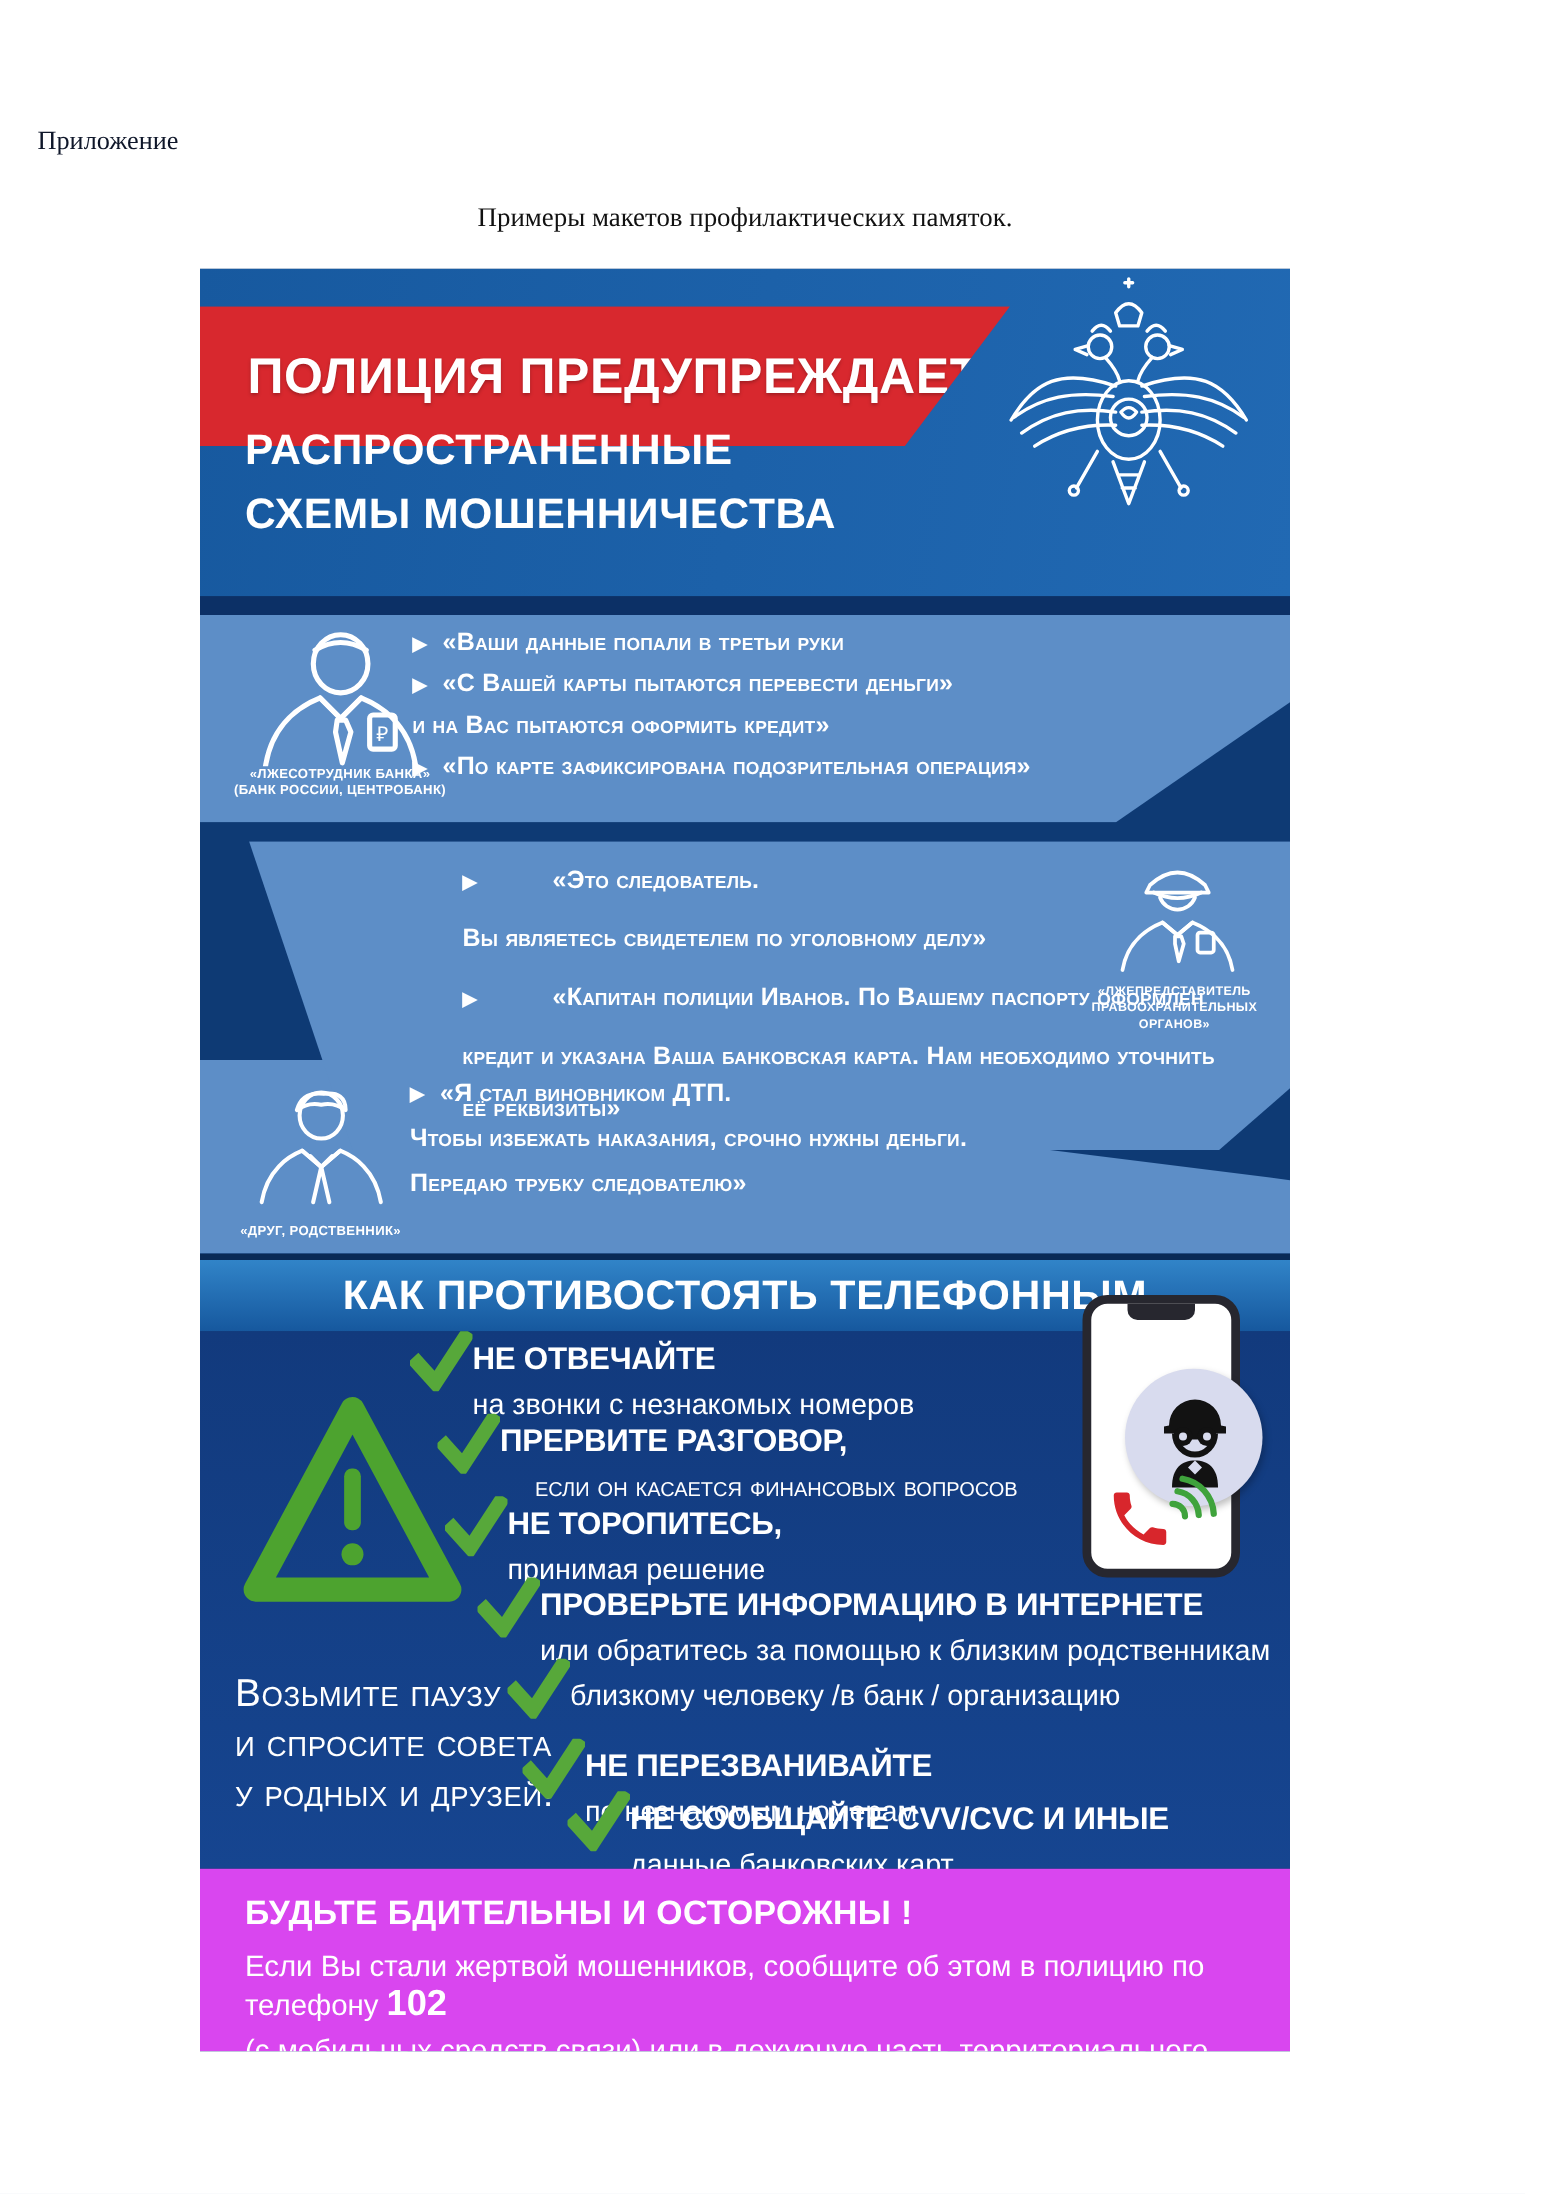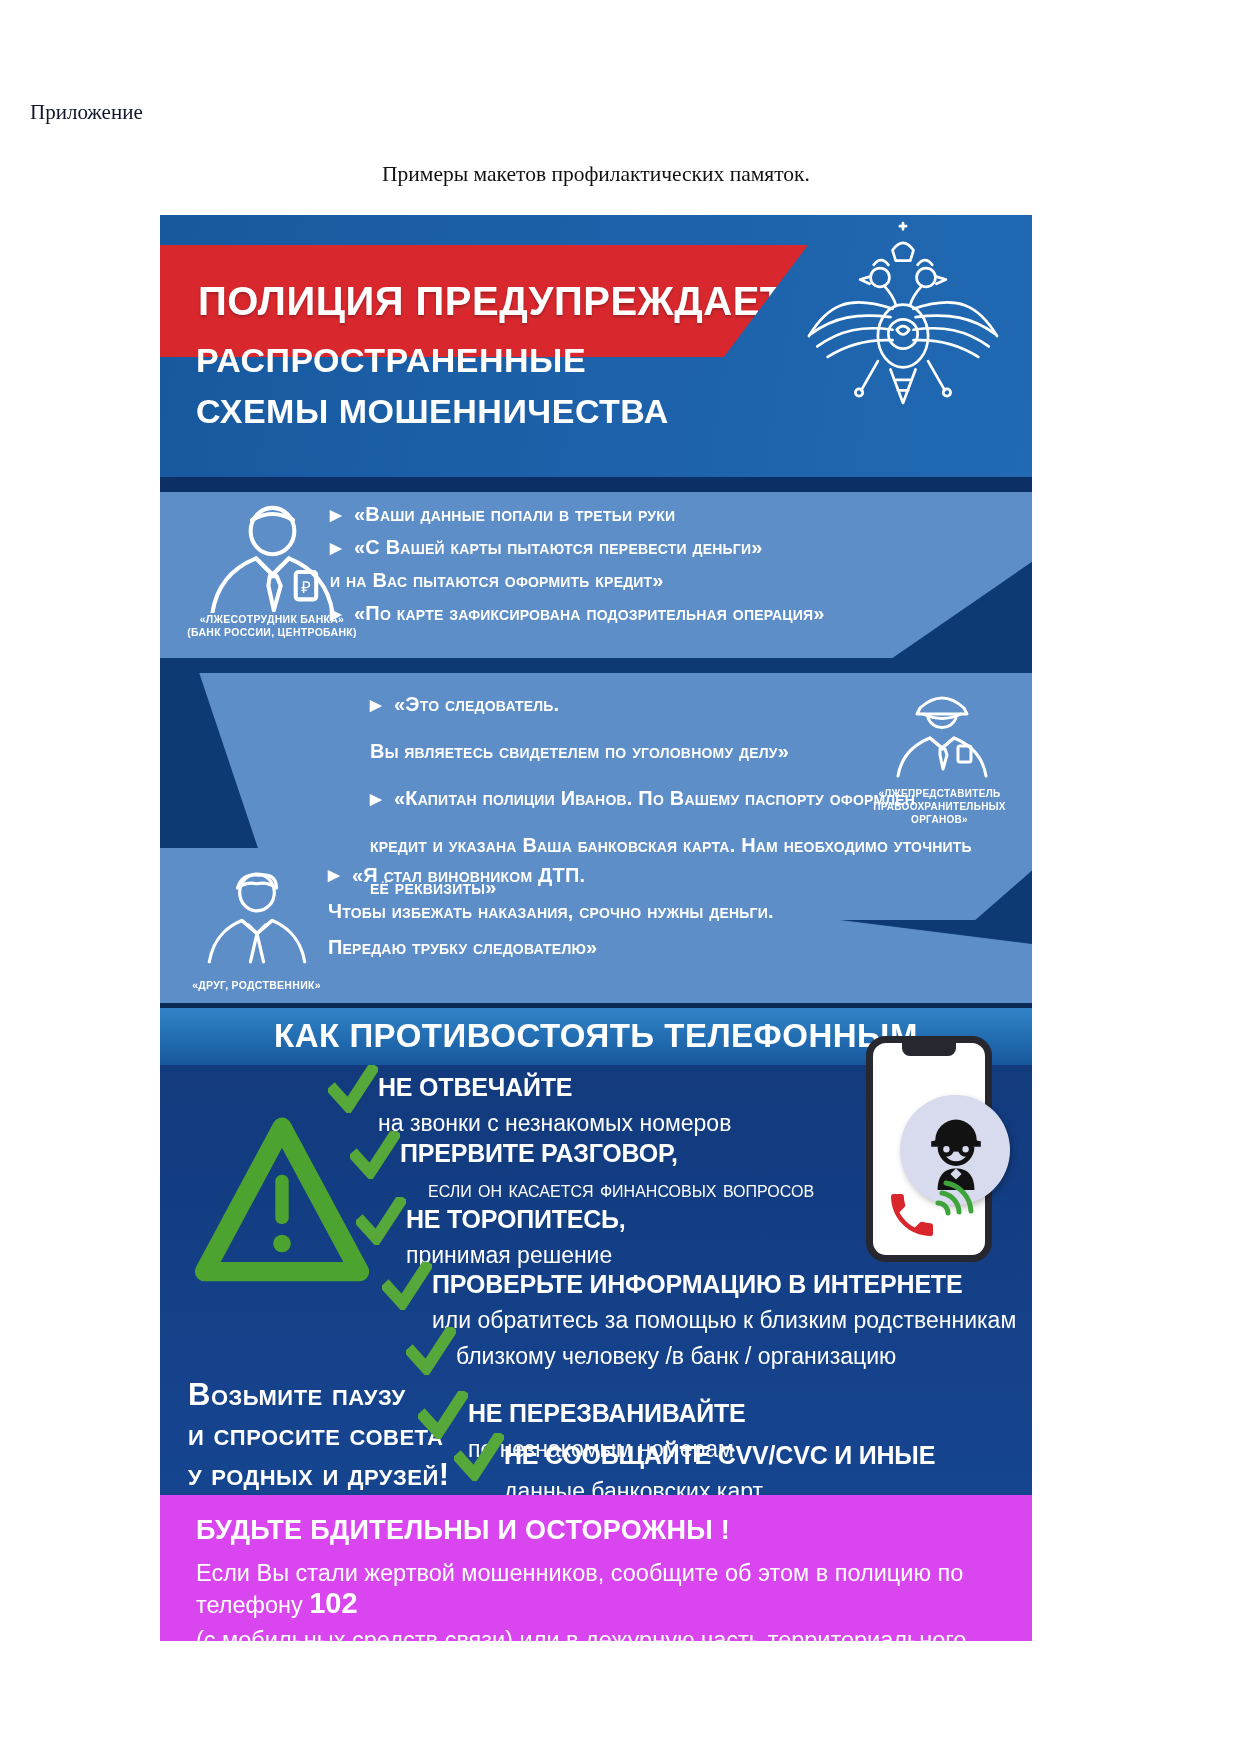--- a/index.html
+++ b/index.html
@@ -24,41 +24,41 @@
     letter-spacing:.5px;}
   .sep{position:absolute;left:0;top:262px;width:872px;height:15px;background:#0c3066;}
   .band{position:absolute;left:0;width:872px;background:#5d8ec7;}
   .b1{top:277px;height:166px;clip-path:polygon(0 0,100% 0,100% 42%,84% 100%,0 100%);}
   .b3{top:633px;height:155px;clip-path:polygon(0 0,12% 0,100% 62%,100% 100%,0 100%);}
   .b2{top:458px;height:247px;clip-path:polygon(4.5% 0,100% 0,100% 80%,93.5% 100%,14% 100%);}
   .qblock{position:absolute;}
   .qline{display:flex;align-items:center;font-weight:bold;font-size:20px;
     font-variant:small-caps;letter-spacing:.2px;white-space:nowrap;}
   .q1 .qline{height:33px;}
-  .q2 .qline{height:47px;}
+  .q2 .qline{height:47px;gap:48px;}
   .q3 .qline{height:36px;}
   .arr{width:24px;font-size:15px;font-variant:normal;}
   .arr::before{content:"▶";}
   .actor-cap{position:absolute;text-align:center;font-size:10.5px;font-weight:bold;
     line-height:13px;letter-spacing:.3px;}
   .person-icon{position:absolute;}
   
   .counter-head{position:absolute;left:0;top:788px;width:872px;height:62px;
     background:linear-gradient(180deg,#3184c8,#16589e);border-top:5px solid #0a2a56;
     box-sizing:border-box;text-align:center;font-size:33px;font-weight:bold;line-height:55px;
     letter-spacing:.5px;}
   .checklist{position:absolute;left:0;top:850px;width:872px;height:430px;
     background:linear-gradient(180deg,#123a7d,#164590);border-bottom:8px solid #0c2f63;
     box-sizing:content-box;}
   .advice{position:absolute;}
   .advice .t{font-size:25px;font-weight:bold;letter-spacing:-.2px;white-space:nowrap;}
   .advice .s{font-size:23px;margin-top:8px;white-space:nowrap;}
   .advice .s.capsm{font-size:23px;font-weight:normal;font-variant:small-caps;padding-left:28px;}
   .check{position:absolute;left:-50px;top:-8px;width:50px;height:48px;}
-  .pause{position:absolute;left:28px;top:1160px;font-size:31px;font-weight:700;
+  .pause{position:absolute;left:28px;top:1120px;font-size:31px;font-weight:400;
     font-variant:small-caps;line-height:40px;letter-spacing:.5px;}
   
   .phone{position:absolute;left:706px;top:821px;width:126px;height:226px;background:#fff;
     border:7px solid #27272f;border-radius:20px;box-sizing:border-box;}
   .phone .notch-bar{position:absolute;left:29px;top:0;width:54px;height:13px;background:#27272f;
     border-radius:0 0 8px 8px;}
   .lav-circle{position:absolute;left:740px;top:880px;width:110px;height:110px;border-radius:50%;
     background:#d8dbee;box-shadow:2px 3px 6px rgba(0,0,0,.25);}
   
   .p-footer{position:absolute;left:0;top:1280px;width:872px;height:146px;background:#d946ef;

